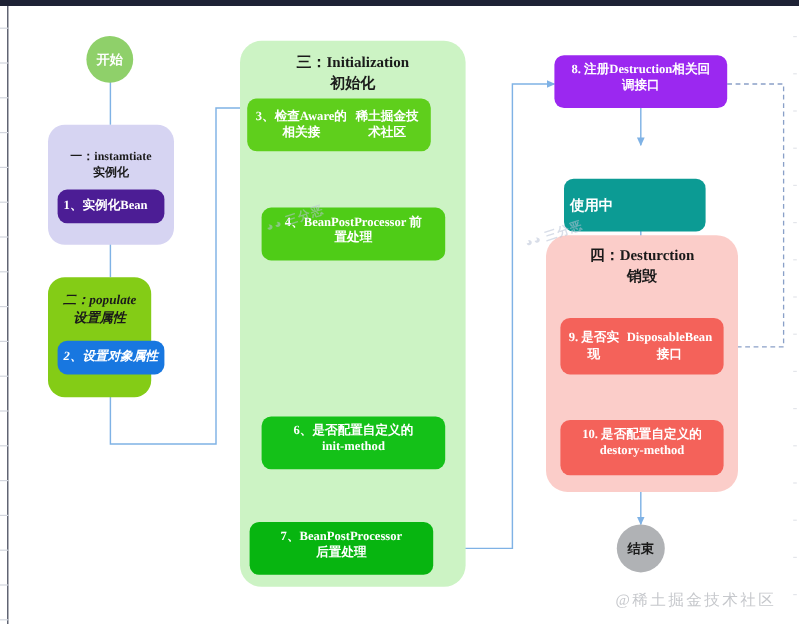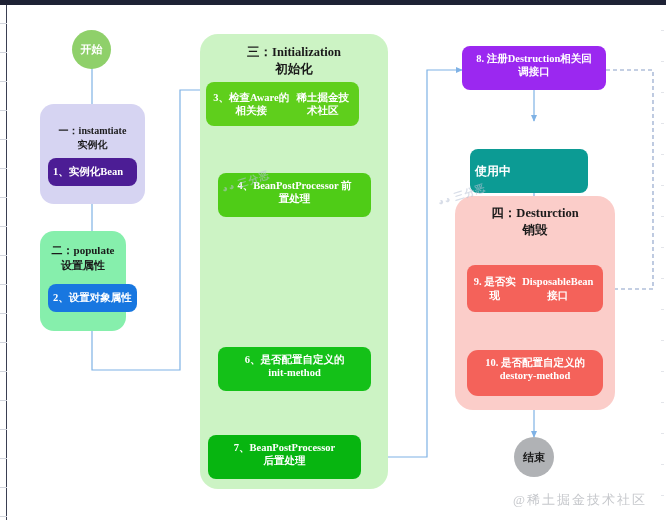--- a/index.html
+++ b/index.html
@@ -93,21 +93,21 @@
   <div class="node panel" style="left:40px;top:104px;width:105px;height:100px;background:#d6d4f2;">
     <div class="ptitle" style="top:20px;font-size:10px;">
       <span class="en">一：instamtiate</span><br>
       <span>实例化</span>
     </div>
     <div class="box" style="left:8px;top:54px;width:89px;height:28px;background:#4c1d95;font-size:10.5px;">
       <span>1、实例化Bean</span>
     </div>
   </div>
 
-  <div class="node panel" style="left:40px;top:231px;width:86px;height:100px;background:#86efac;">
+  <div class="node panel" style="left:40px;top:231px;width:86px;height:100px;background:#84cc16;font-style:italic;">
     <div class="ptitle" style="top:12px;font-size:11px;">
       <span class="en">二：populate</span><br>
       <span>设置属性</span>
     </div>
     <div class="box" style="left:8px;top:53px;width:89px;height:28px;background:#1877e0;font-size:10.5px;">
       <span>2、设置对象属性</span>
     </div>
   </div>
 
   <div class="node panel" style="left:200px;top:34px;width:188px;height:455px;background:#ccf3c4;border-radius:18px;">
@@ -151,21 +151,21 @@
     <div class="ptitle" style="top:9px;font-size:12.5px;">
       <span class="en">四：Desturction</span><br>
       <span>销毁</span>
     </div>
 
     <div class="box" style="left:12px;top:69px;width:136px;height:47px;background:#f4625a;font-size:10.5px;flex-direction:row;">
       <span>9. 是否实现</span>
       <span>DisposableBean接口</span>
     </div>
 
-    <div class="box" style="left:12px;top:154px;width:136px;height:46px;background:#f4625a;font-size:10.5px;flex-direction:column;border-radius:11px;">
+    <div class="box" style="left:12px;top:154px;width:136px;height:46px;background:#f4625a;font-size:10.5px;flex-direction:column;">
       <span>10. 是否配置自定义的</span>
       <span>destory-method</span>
     </div>
   </div>
 
   <div class="node circle" style="left:72px;top:30px;width:39px;height:39px;background:#8fd06a;color:#ffffff;font-size:11px;">
     <span>开始</span>
   </div>
 
   <div class="node circle" style="left:514px;top:437px;width:40px;height:40px;background:#b0b2b5;color:#1a1a1a;font-size:11px;">

